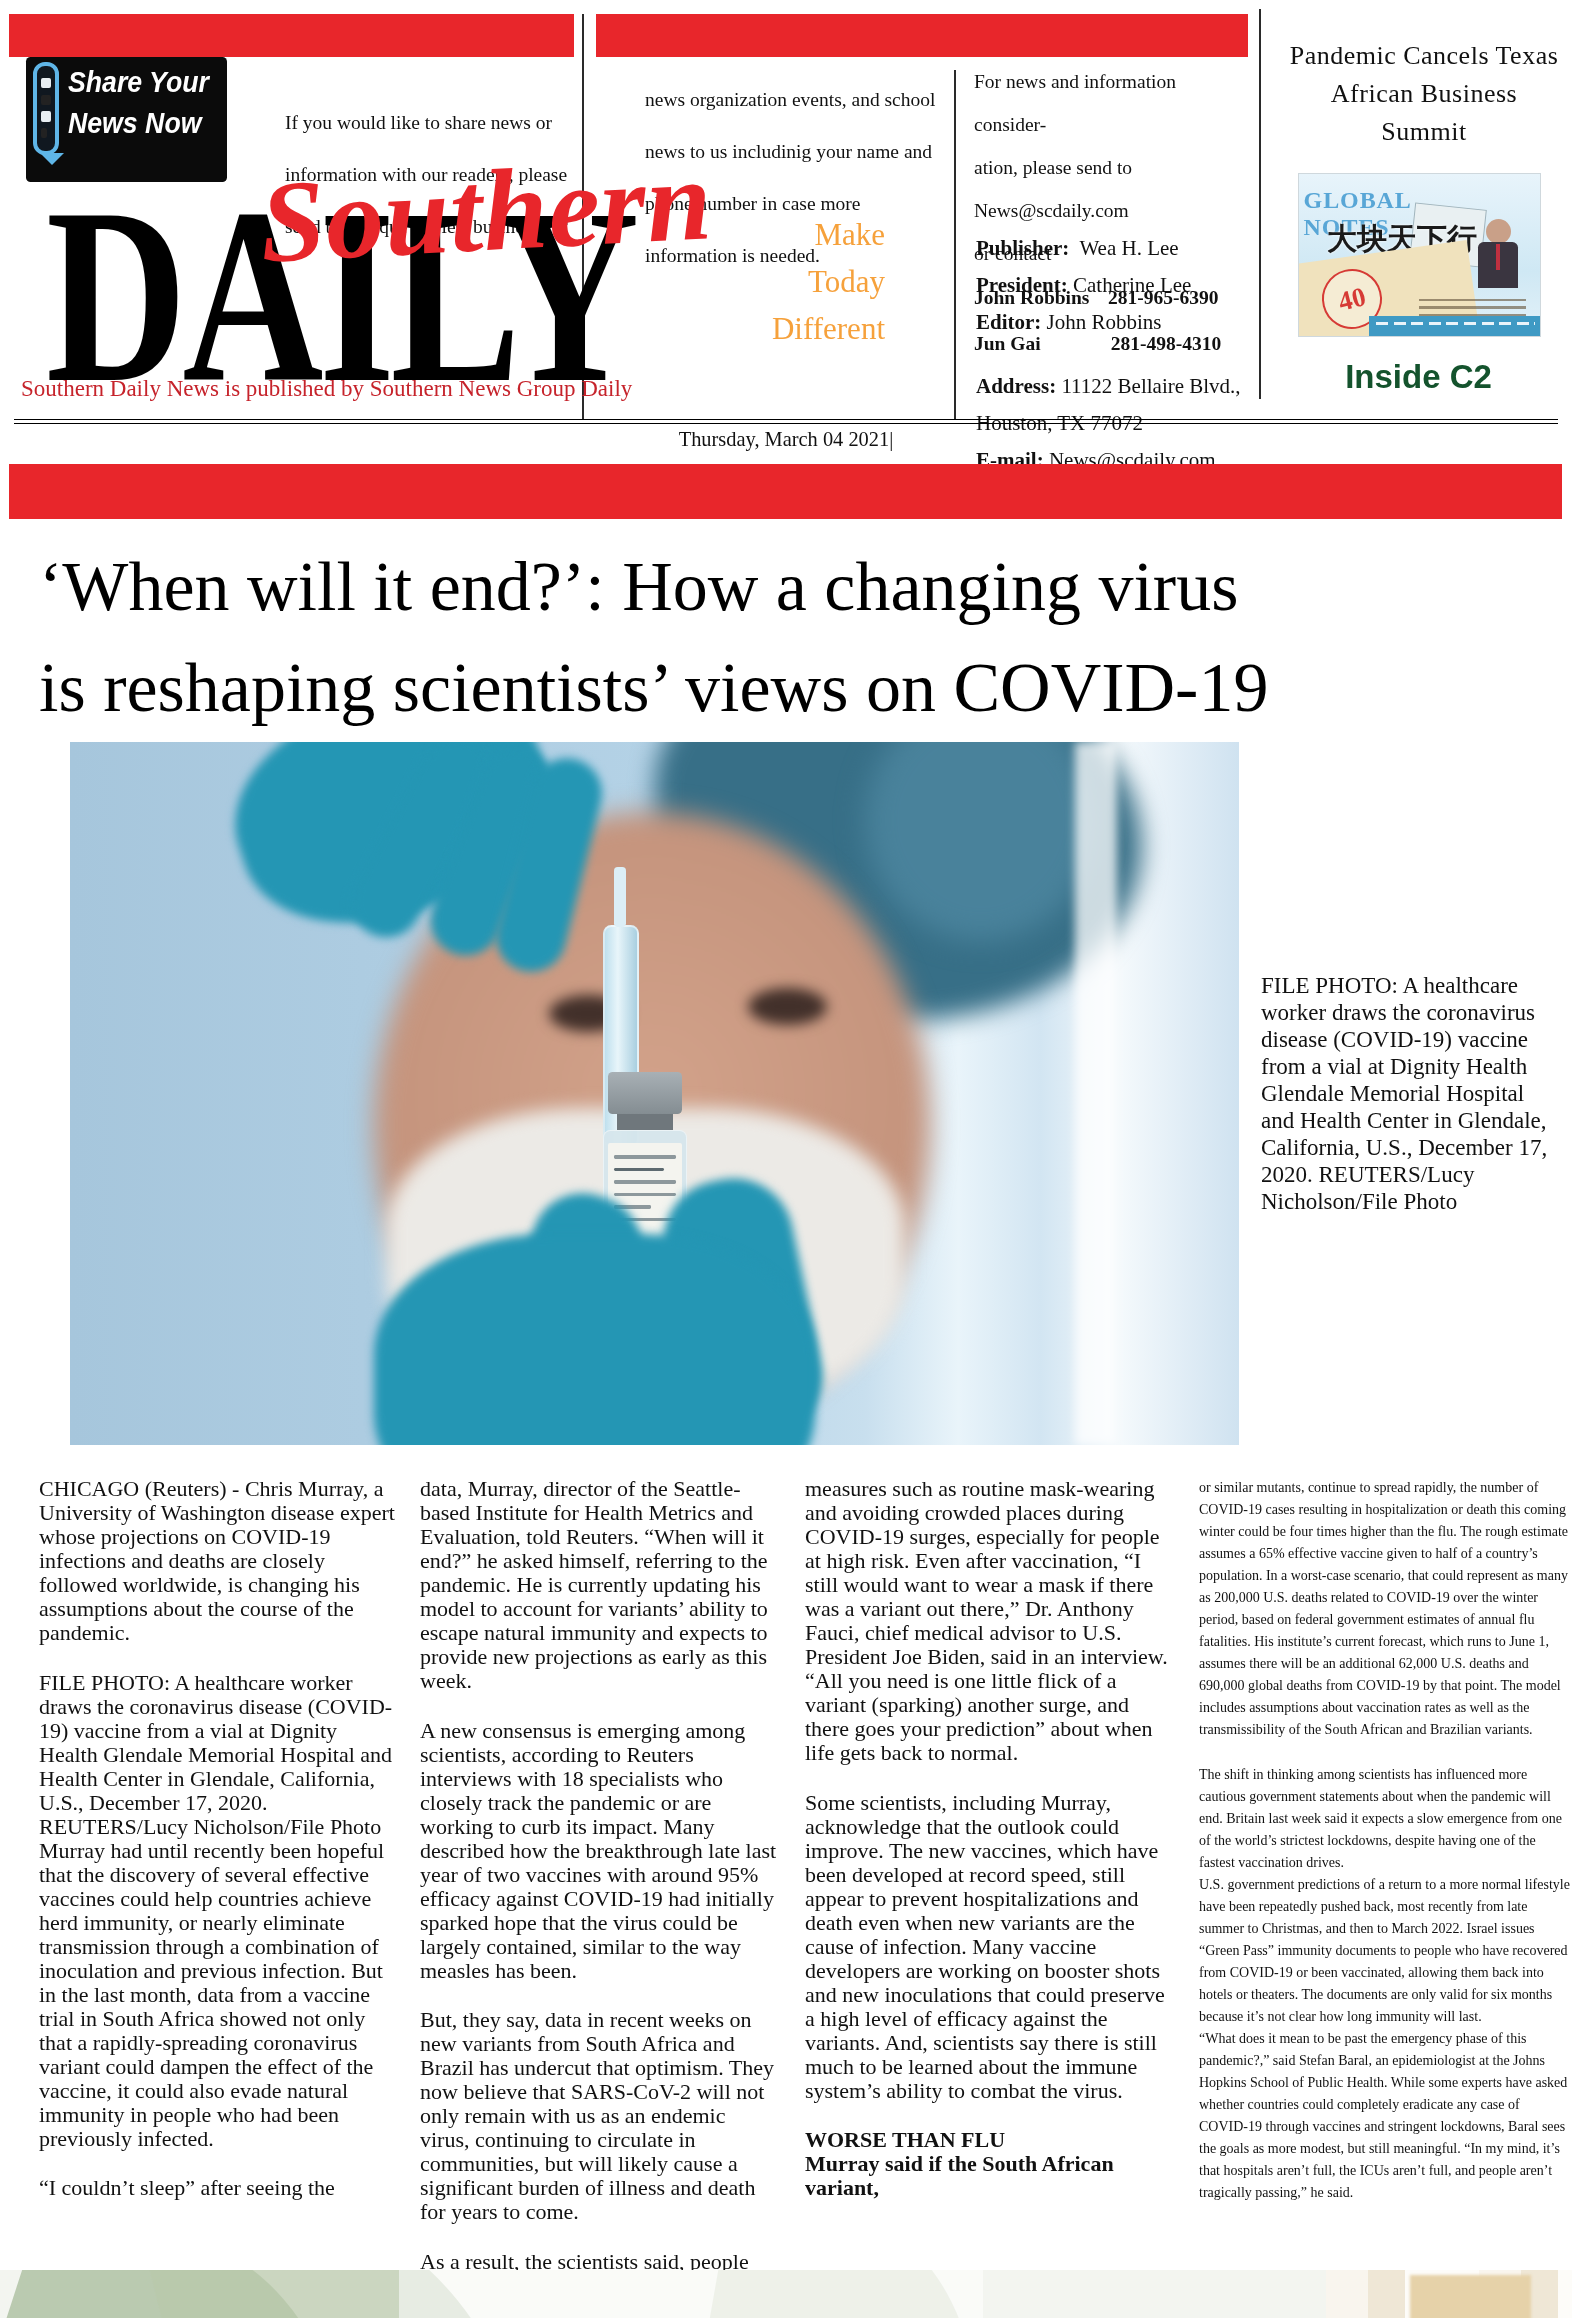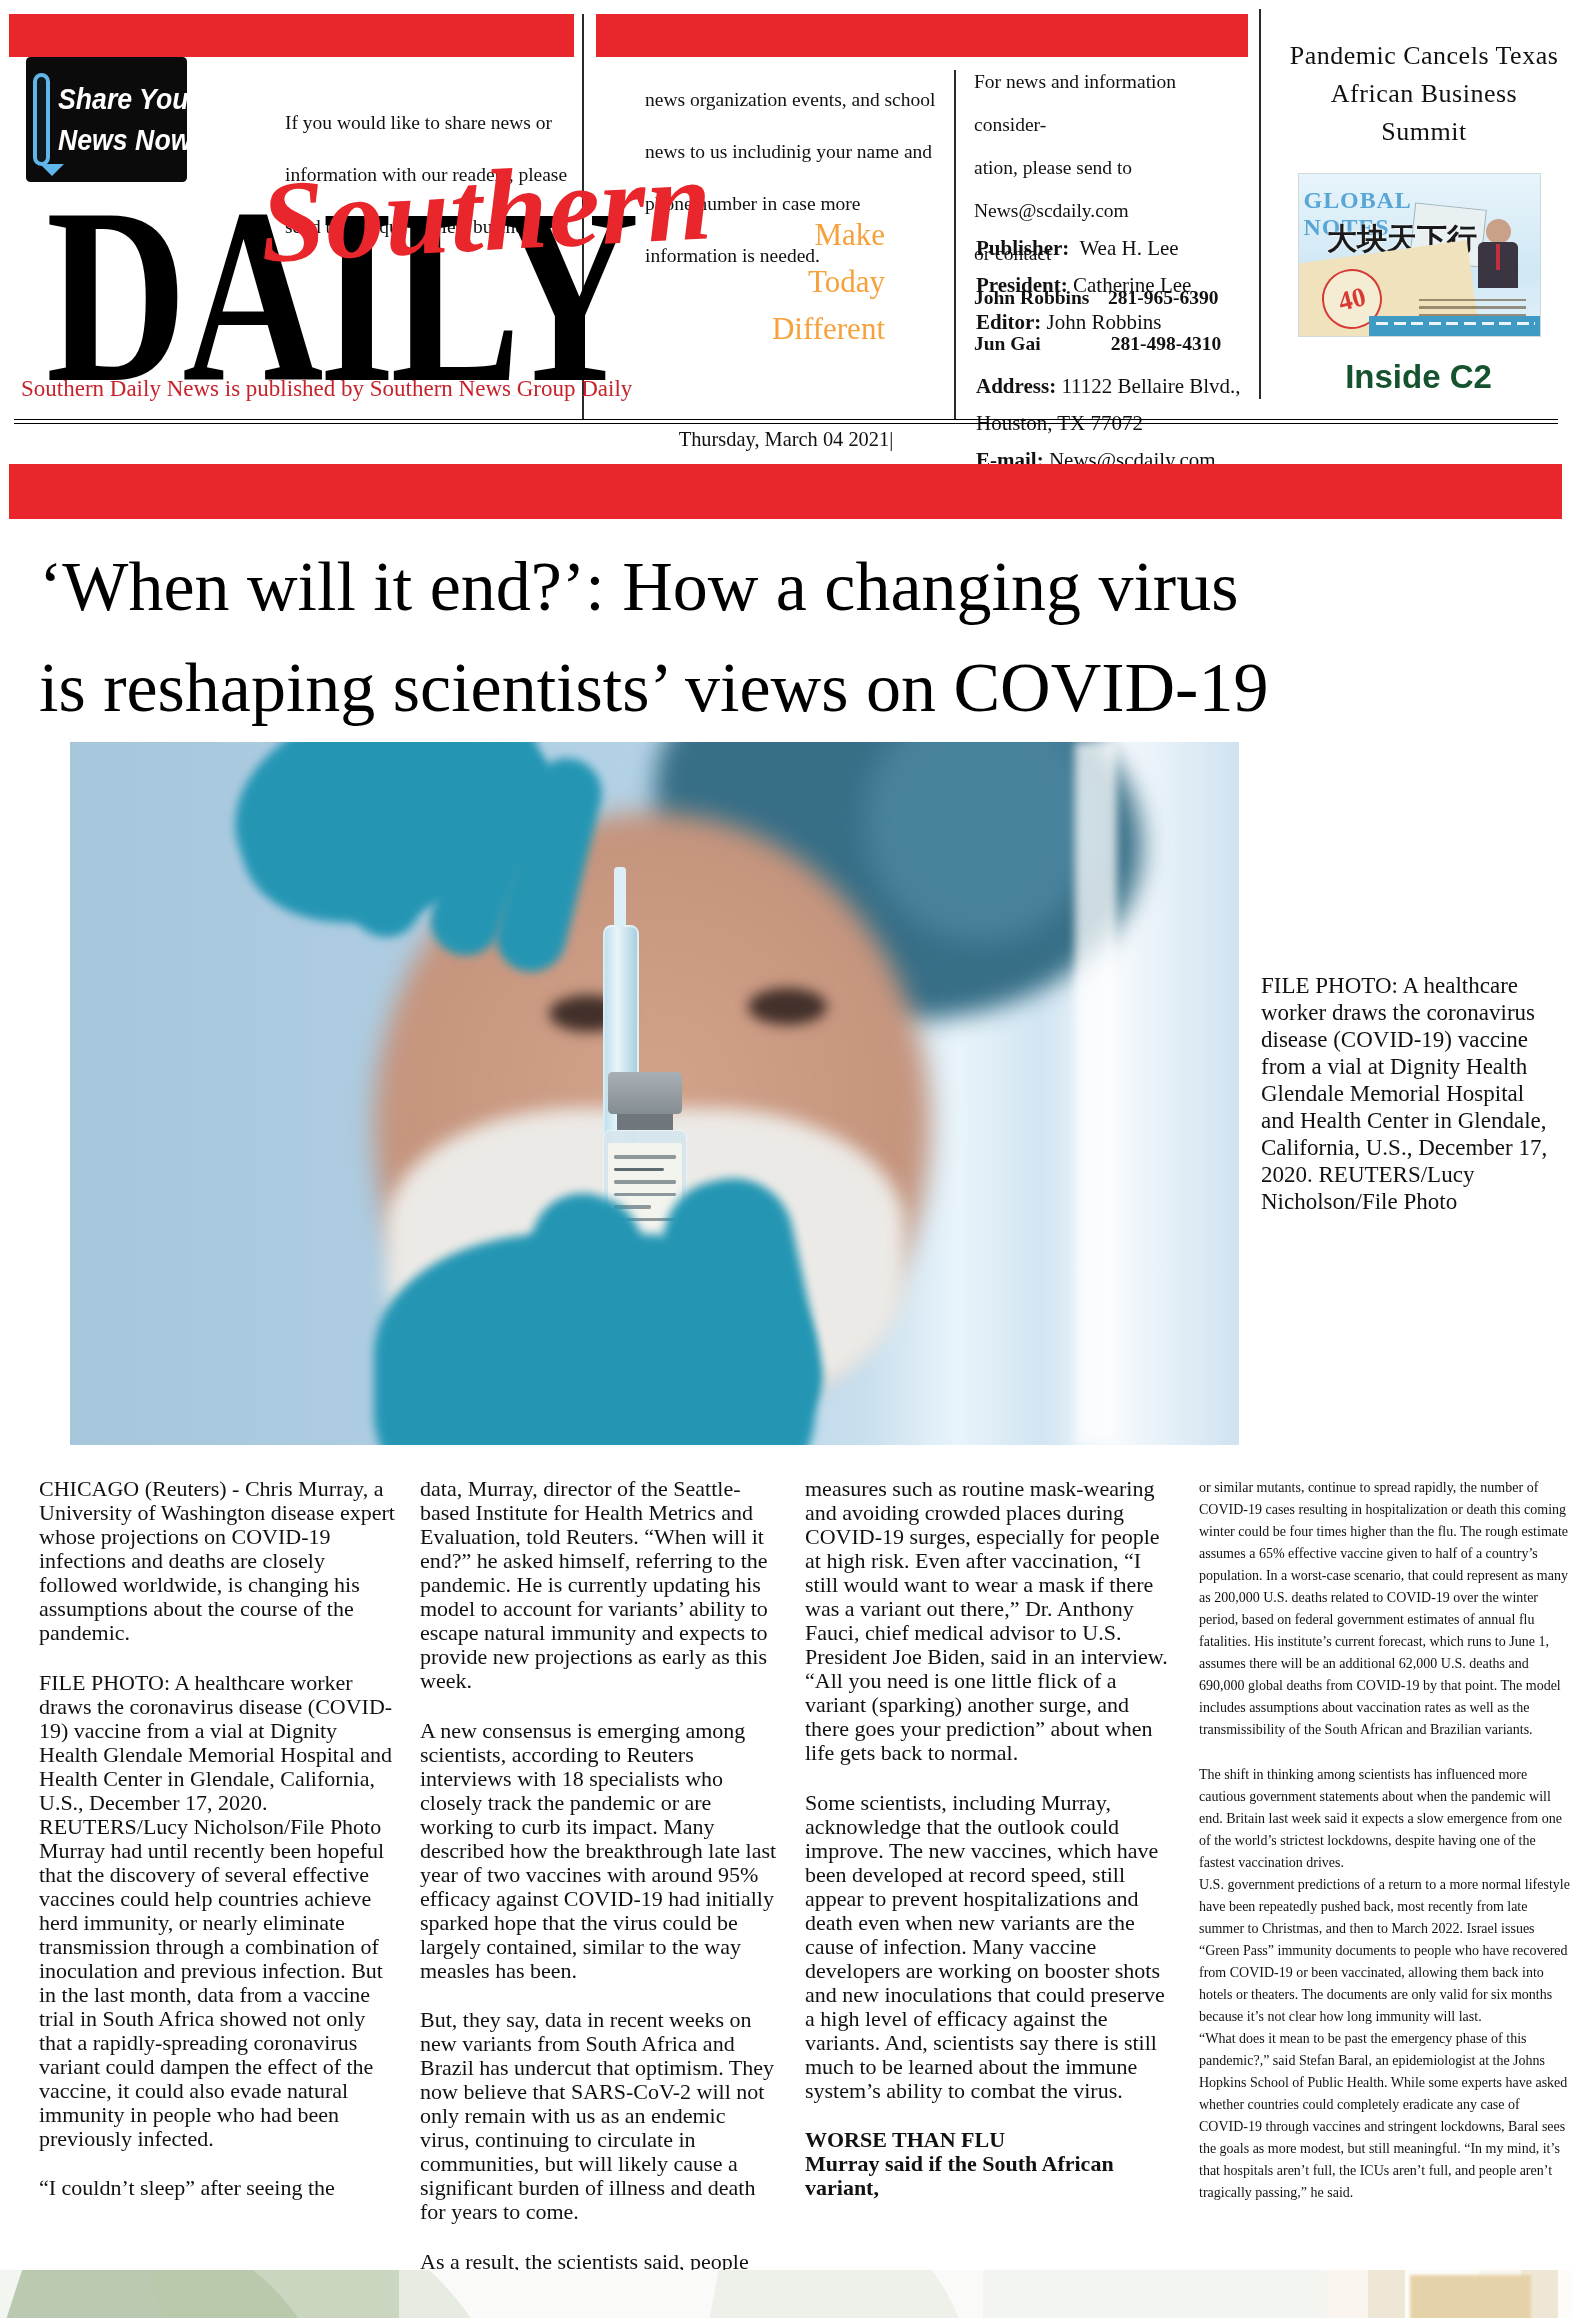--- a/index.html
+++ b/index.html
@@ -3,22 +3,22 @@
 <meta charset="utf-8">
 <style>
   html,body{margin:0;padding:0;background:#ffffff;}
   .page{position:relative;width:1572px;height:2963px;background:#ffffff;overflow:hidden;
         font-family:"Liberation Serif", serif;color:#111;}
   .abs{position:absolute;}
   .redbar{background:#e8262b;}
   .vrule{background:#2a2a2a;width:1.9px;}
 
   
-  .share-box{left:26.4px;top:57px;width:161px;height:125px;background:#0b0b0b;border-radius:4.6px;
-             display:flex;align-items:center;gap:8.3px;padding:4.6px 6.5px;box-sizing:border-box;}
+  .share-box{left:26.4px;top:57px;width:201px;height:125px;background:#0b0b0b;border-radius:4.6px;
+             display:flex;gap:8.3px;padding:4.6px 6.5px;box-sizing:border-box;}
   .bubble{width:43px;height:93px;border:4.6px solid #5fb6e8;border-radius:12px;position:relative;
           display:flex;flex-direction:column;justify-content:space-evenly;padding:5.6px 4.6px;box-sizing:border-box;background:#101820;}
   .bubble i{display:block;height:10.2px;background:#e8eef2;border-radius:1.9px;}
   .bubble i.dark{background:#222;}
   .bubble:after{content:"";position:absolute;left:2.8px;bottom:-26px;border:12px solid transparent;border-top-color:#5fb6e8;}
   .share-text{color:#fff;font-family:"Liberation Sans", sans-serif;font-weight:bold;font-style:italic;
               font-size:29px;line-height:41px;transform:scaleX(.92);transform-origin:left;white-space:nowrap;}
   .promo{font-size:19.5px;line-height:52px;}
   .promo1{left:285px;top:97px;width:297px;}
   .promo2{left:645px;top:74px;width:306px;}

